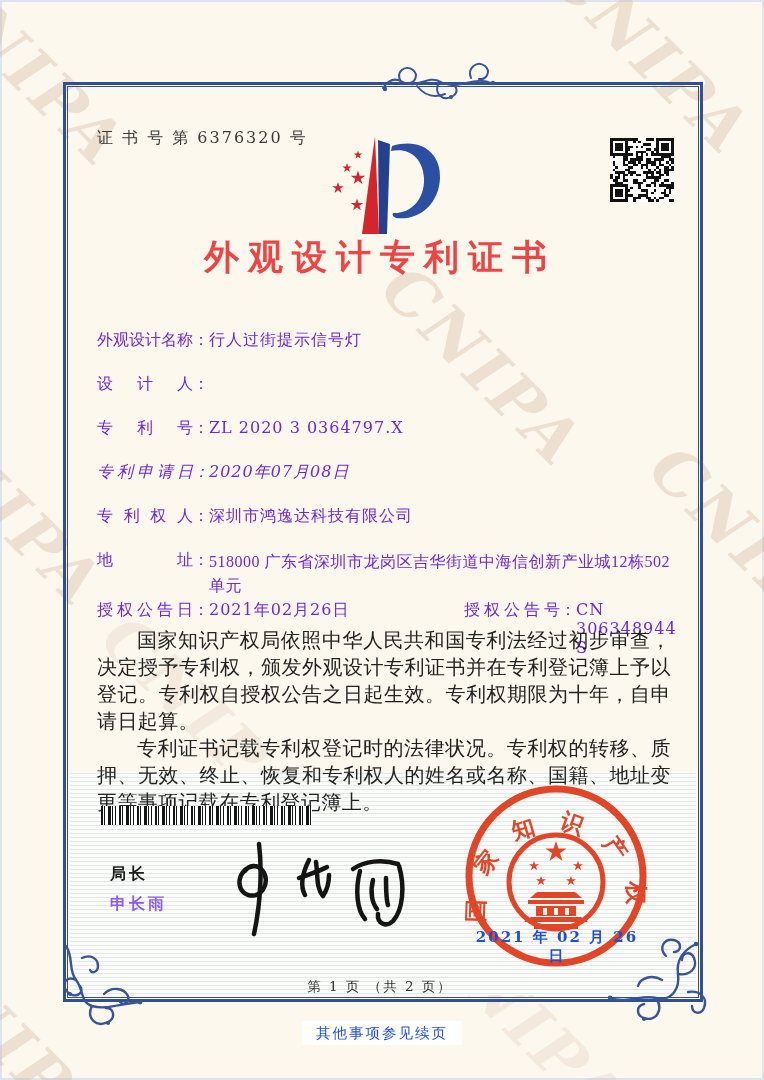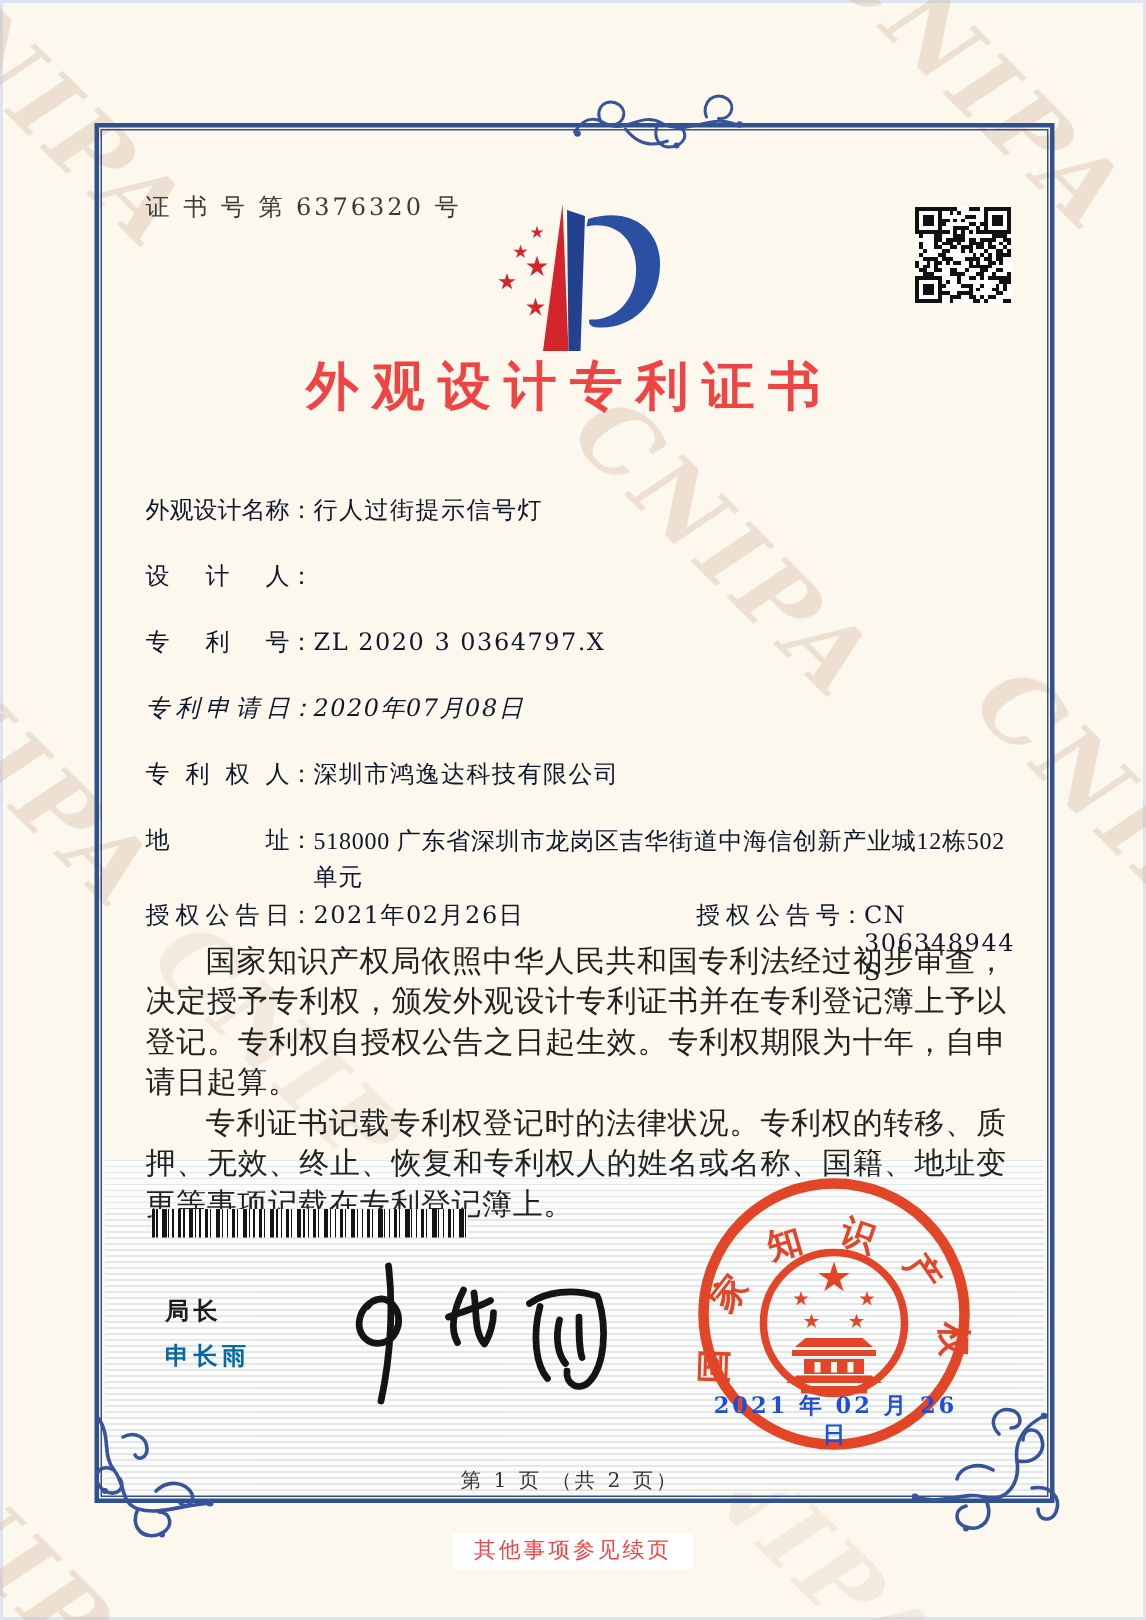--- a/index.html
+++ b/index.html
@@ -25,21 +25,21 @@
   }
   
   .cert-no{position:absolute;left:97px;top:128px;font-size:16px;letter-spacing:2px;color:#3a3a3a;text-align:center;}
   .logo{position:absolute;left:316px;top:130px;}
   .qr{position:absolute;left:610px;top:138px;width:64px;height:64px;}
   .title{
     position:absolute;left:63px;top:234px;width:634px;text-align:center;
     font-size:35px;font-weight:bold;letter-spacing:9px;color:#ef4444;
   }
   
-  .frow{position:absolute;left:97px;font-size:16px;display:flex;align-items:flex-start;color:#0f172a;}
+  .frow{position:absolute;left:97px;font-size:16px;display:flex;align-items:flex-start;color:#6d28d9;}
   .flabel{display:inline-block;width:96px;text-align:justify;text-align-last:justify;flex:none;}
   .fcolon{flex:none;width:16px;}
   .fvalue{letter-spacing:1px;}
   .fvalue.addr{width:462px;line-height:24px;letter-spacing:0.5px;font-family:Liberation Serif, serif;}
   .grant2{position:absolute;left:367px;top:0;display:flex;font-size:16px;}
   
   .body-text{
     position:absolute;left:97px;top:627px;width:574px;font-size:20px;line-height:27px;
     text-align:justify;color:#222;letter-spacing:0.4px;
   }
@@ -47,31 +47,31 @@
   
   .barcode{
     position:absolute;left:101px;top:806px;width:211px;height:19px;
     background:repeating-linear-gradient(90deg,
       #151515 0 2px,#fff 2px 3px,#151515 3px 4px,#fff 4px 7px,
       #151515 7px 10px,#fff 10px 11px,#151515 11px 12px,#fff 12px 14px,
       #151515 14px 15px,#fff 15px 18px);
   }
   
   .signer-title{position:absolute;left:110px;top:864px;font-size:16px;font-weight:bold;letter-spacing:3px;color:#1c1c1c;font-family:"DejaVu Sans","Liberation Sans",sans-serif;}
-  .signer-name{position:absolute;left:110px;top:894px;font-size:16px;font-weight:bold;letter-spacing:3px;color:#0369a1;font-family:"DejaVu Sans","Liberation Sans",sans-serif;}
+  .signer-name{position:absolute;left:110px;top:894px;font-size:16px;font-weight:bold;letter-spacing:3px;color:#8b5cf6;font-family:"DejaVu Sans","Liberation Sans",sans-serif;}
   .signature{position:absolute;left:212px;top:838px;}
   
   .seal{position:absolute;left:464px;top:784px;opacity:0.94;}
   .seal-date{
     position:absolute;left:468px;top:928px;width:178px;text-align:center;
     font-size:15px;letter-spacing:2px;color:#1d4ed8;font-weight:bold;
   }
   
   .page-indicator{position:absolute;left:63px;top:978px;width:634px;text-align:center;font-size:13.5px;letter-spacing:2px;color:#333;}
-  .cont-note{position:absolute;left:0;right:0;top:1024px;text-align:center;font-size:14.5px;color:#ef4444;}
+  .cont-note{position:absolute;left:0;right:0;top:1024px;text-align:center;font-size:14.5px;color:#1d4ed8;}
   .cont-note span{background:#ffffff;padding:4px 14px;letter-spacing:2px;}
   .orn{position:absolute;pointer-events:none;}
 </style>
 </head>
 <body>
 
 <div class="page">
 
   <div class="wm" style="left:-38px;top:-50px;">CNIPA</div>
   <div class="wm" style="left:588px;top:-62px;">CNIPA</div>

